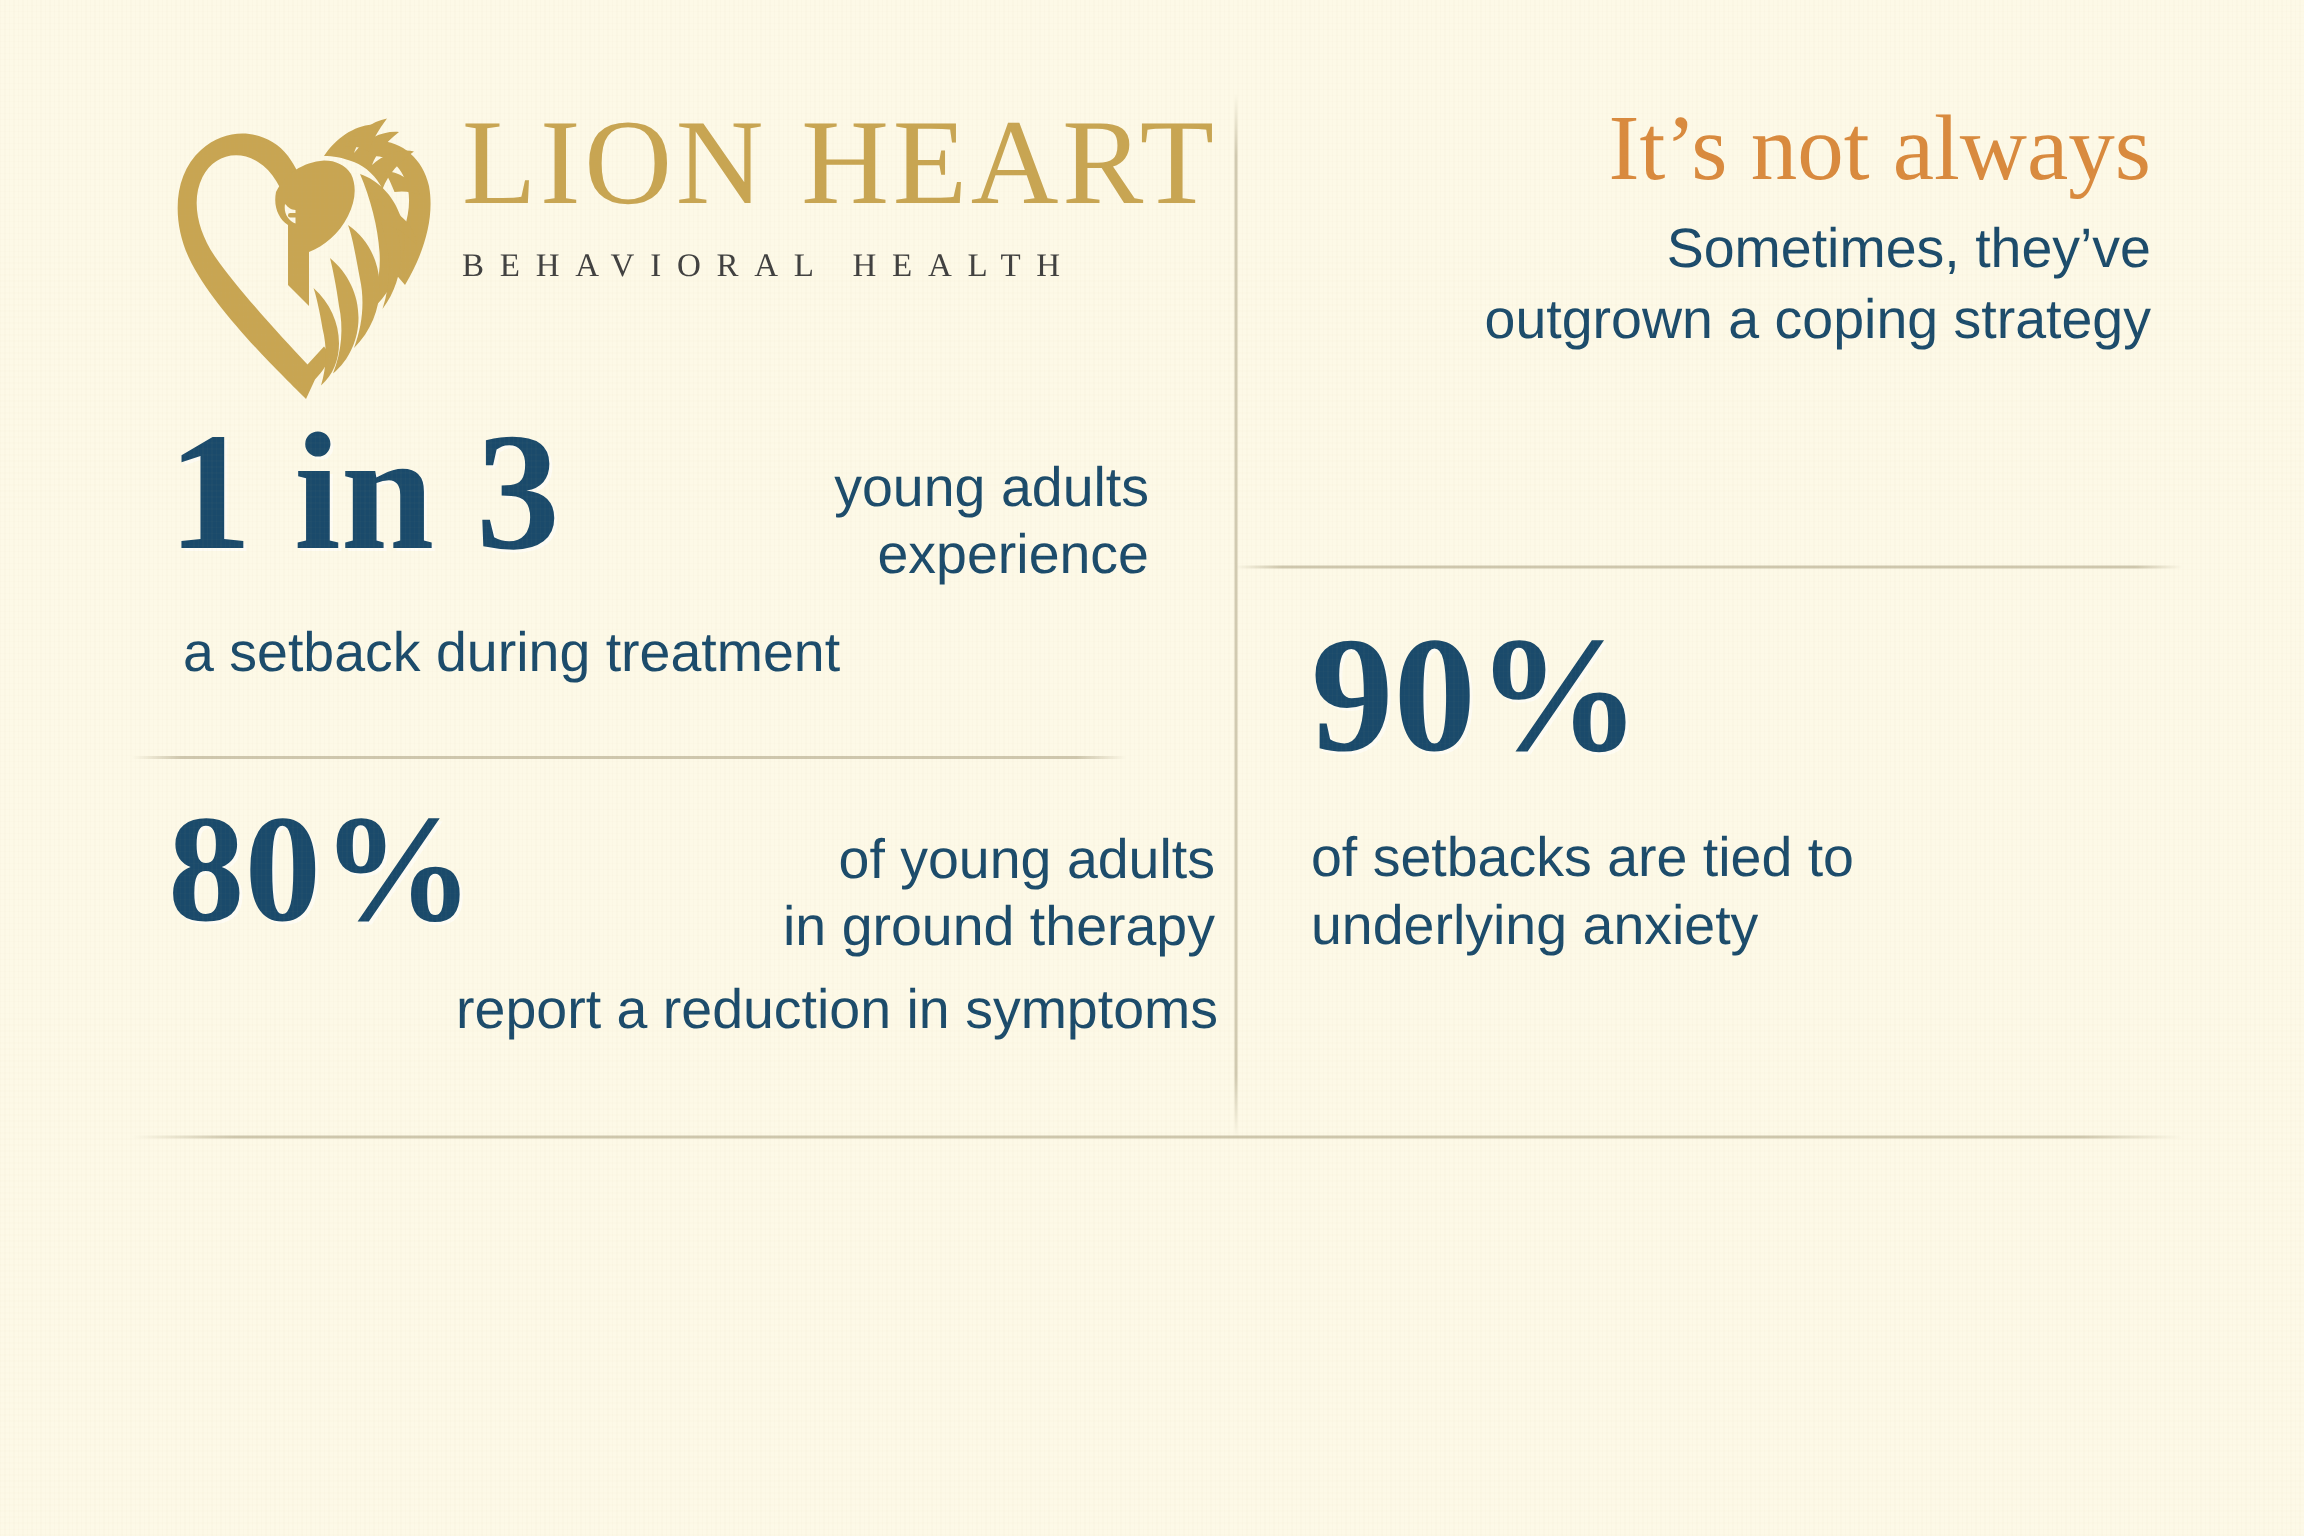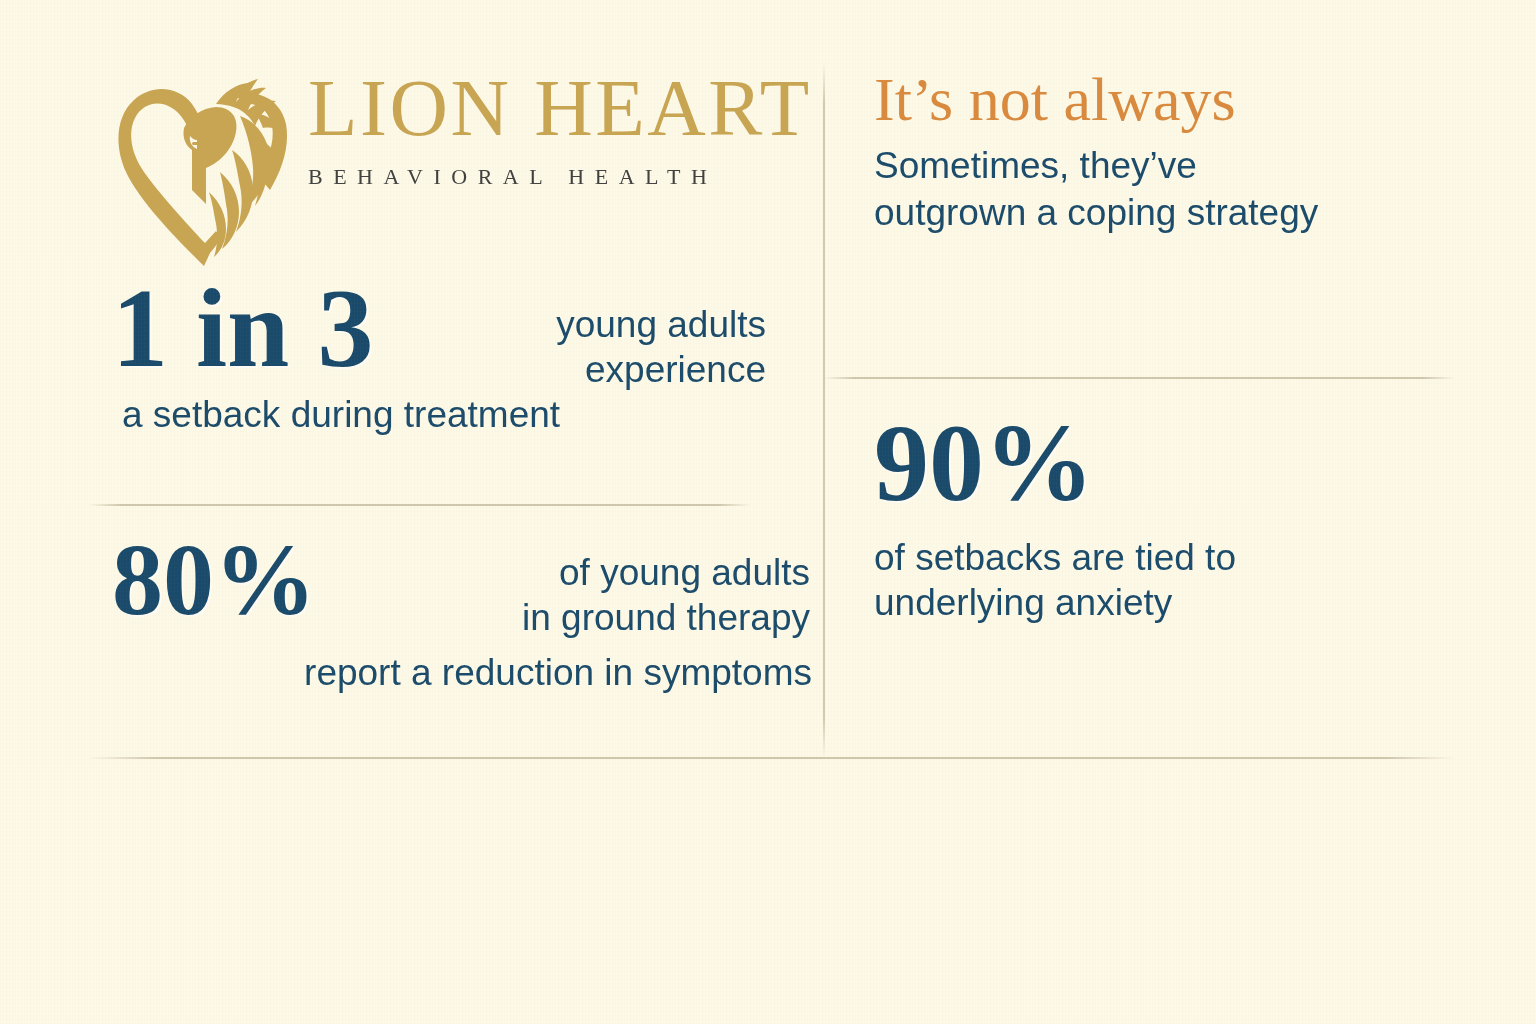--- a/index.html
+++ b/index.html
@@ -84,20 +84,21 @@
     white-space: nowrap;
     font-weight: 400;
   }
 
   
   #headline-block {
     position: absolute;
     left: 874px;
     top: 68px;
     width: 560px;
+    text-align: right;
   }
   .headline-script {
     font-family: "Liberation Serif", "DejaVu Serif", serif;
     font-size: 62px;
     line-height: 1.0;
     color: #d98a3e;
     white-space: nowrap;
     font-weight: 400;
   }
   .headline-strong {
@@ -137,35 +138,35 @@
     color: #1b4b6b;
   }
 
   
   #stat-one-in-three { position: absolute; left: 112px; top: 278px; width: 700px; }
   #stat-one-in-three .row { display: flex; align-items: flex-start; }
   #stat-one-in-three .stat-number { font-size: 112px; flex: 0 0 auto; }
   #stat-one-in-three .stat-support {
     flex: 1 1 auto; text-align: right; padding-top: 24px; padding-right: 46px;
   }
-  #stat-one-in-three .stat-tail { margin-top: 0; text-align: left; padding-left: 10px; }
+  #stat-one-in-three .stat-tail { margin-top: 20px; text-align: left; padding-left: 10px; }
 
   
   #stat-eighty { position: absolute; left: 112px; top: 534px; width: 700px; }
   #stat-eighty .row { display: flex; align-items: flex-start; }
   #stat-eighty .stat-number { font-size: 102px; flex: 0 0 auto; }
   #stat-eighty .stat-support {
     flex: 1 1 auto; text-align: right; padding-top: 16px; padding-right: 2px;
   }
   #stat-eighty .stat-tail { margin-top: 10px; text-align: right; padding-left: 6px; }
 
   
   #stat-ninety { position: absolute; left: 874px; top: 414px; width: 560px; }
   #stat-ninety .stat-number { font-size: 110px; }
-  #stat-ninety .stat-tail { margin-top: 22px; }
+  #stat-ninety .stat-tail { margin-top: 36px; }
 
   
   #tagline-block {
     position: absolute;
     left: 112px;
     top: 790px;
     width: 1340px;
   }
   .tagline-text {
     font-family: "Liberation Serif", "DejaVu Serif", serif;

